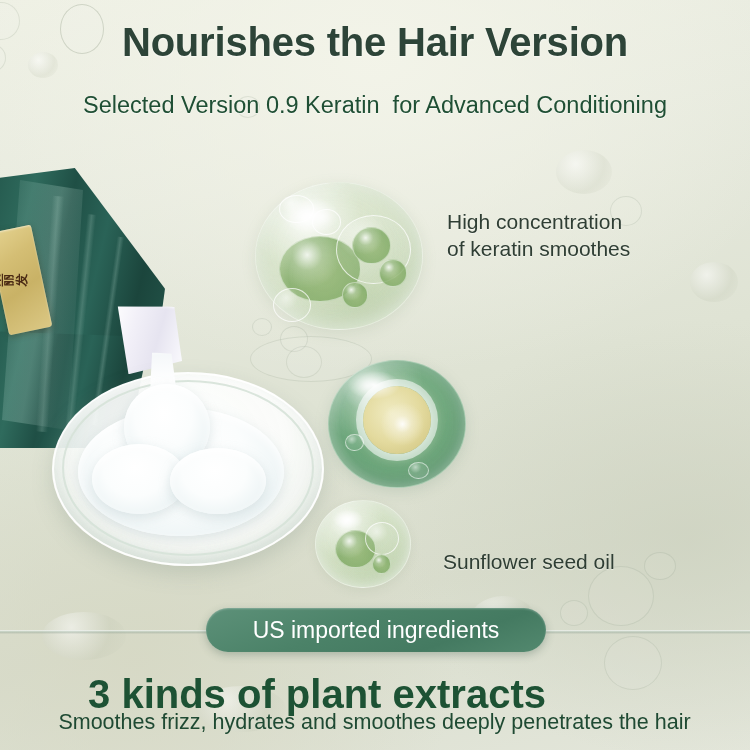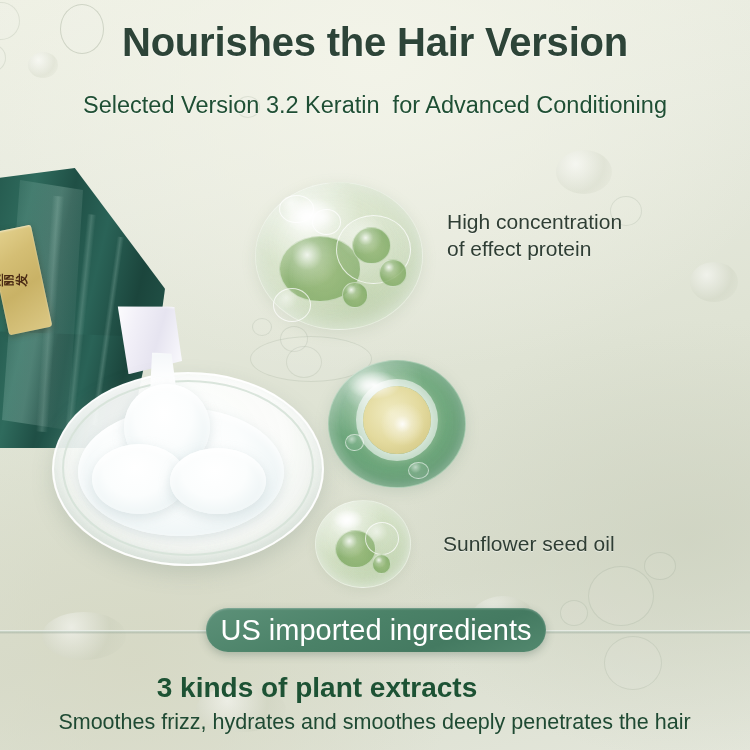--- a/index.html
+++ b/index.html
@@ -79,30 +79,30 @@
 
   
   .pill {
     position: absolute;
     display: flex;
     align-items: center;
     justify-content: center;
     border-radius: 999px;
     background: linear-gradient(160deg, #5d9179 0%, #4b8268 42%, #447a61 72%, #53896f 100%);
     color: #ffffff;
-    font-size: 29px;
+    font-size: 23px;
     box-shadow: 0 3px 9px rgba(60,90,72,0.30), inset 0 1px 2px rgba(255,255,255,0.28);
     white-space: nowrap;
   }
 
   .footer-big {
     position: absolute;
     left: 0; width: 634px;
     text-align: center;
-    font-size: 28px;
+    font-size: 40px;
     font-weight: bold;
     color: #1d5234;
     white-space: nowrap;
   }
   .footer-small {
     position: absolute;
     left: 0; width: 749px;
     text-align: center;
     font-size: 21.5px;
     color: #1f4a33;
@@ -265,21 +265,21 @@
   <div class="ring soft" style="left:644px; top:552px; width:30px; height:26px;"></div>
   <div class="blot" style="left:468px; top:596px; width:70px; height:56px;"></div>
   <div class="blot" style="left:42px; top:612px; width:84px; height:48px;"></div>
   <div class="blot" style="left:196px; top:686px; width:90px; height:46px;"></div>
 
   <div class="ring soft" style="left:250px; top:336px; width:120px; height:44px; border-radius:50%;"></div>
 
   <div class="surface-line" style="top:630px;"></div>
 
   <div class="headline" style="top:20px;">Nourishes the Hair Version</div>
-  <div class="subhead" style="top:92px;">Selected Version 3.2 Keratin  for Advanced Conditioning</div>
+  <div class="subhead" style="top:92px;">Selected Version 0.9 Keratin  for Advanced Conditioning</div>
 
   <div>
     <div class="pouch-body" style="left:-40px; top:168px; width:205px; height:232px;
                 clip-path: polygon(4% 6%, 56% 0%, 100% 52%, 96% 78%, 72% 100%, 10% 100%, 0% 62%);"></div>
     <div class="pouch-body" style="left:-40px; top:330px; width:190px; height:118px;
                 clip-path: polygon(0% 0%, 100% 6%, 88% 100%, 6% 100%);"></div>
     <div class="pouch-sheen" style="left:-10px; top:180px; width:150px; height:250px;
                 clip-path: polygon(20% 0%, 62% 4%, 52% 100%, 8% 96%);"></div>
     <div class="pouch-fold" style="left:44px; top:196px; width:12px; height:236px; transform: rotate(4deg);"></div>
     <div class="pouch-fold" style="left:76px; top:214px; width:9px; height:216px; transform: rotate(6deg);"></div>
@@ -328,21 +328,21 @@
   </div>
 
   <div class="bubble bubble-sm" style="left:315px; top:500px; width:94px; height:86px;">
     <div class="inner-drop" style="left:20%; top:34%; width:42%; height:42%;"></div>
     <div class="inner-clear" style="left:52%; top:24%; width:34%; height:36%;"></div>
     <div class="inner-drop" style="left:60%; top:62%; width:18%; height:20%;"></div>
     <div class="gloss" style="left:18%; top:10%; width:32%; height:22%;"></div>
   </div>
 
   <div class="callout" style="left:447px; top:208px;">High concentration
-of effect protein</div>
-  <div class="callout" style="left:443px; top:530px;">Sunflower seed oil</div>
+of keratin smoothes</div>
+  <div class="callout" style="left:443px; top:548px;">Sunflower seed oil</div>
 
   <div class="pill" style="left:206px; top:608px; width:340px; height:44px;">US imported ingredients</div>
 
   <div class="footer-big" style="top:672px;">3 kinds of plant extracts</div>
   <div class="footer-small" style="top:710px;">Smoothes frizz, hydrates and smoothes deeply penetrates the hair</div>
 
 </div>
 
 </body></html>

